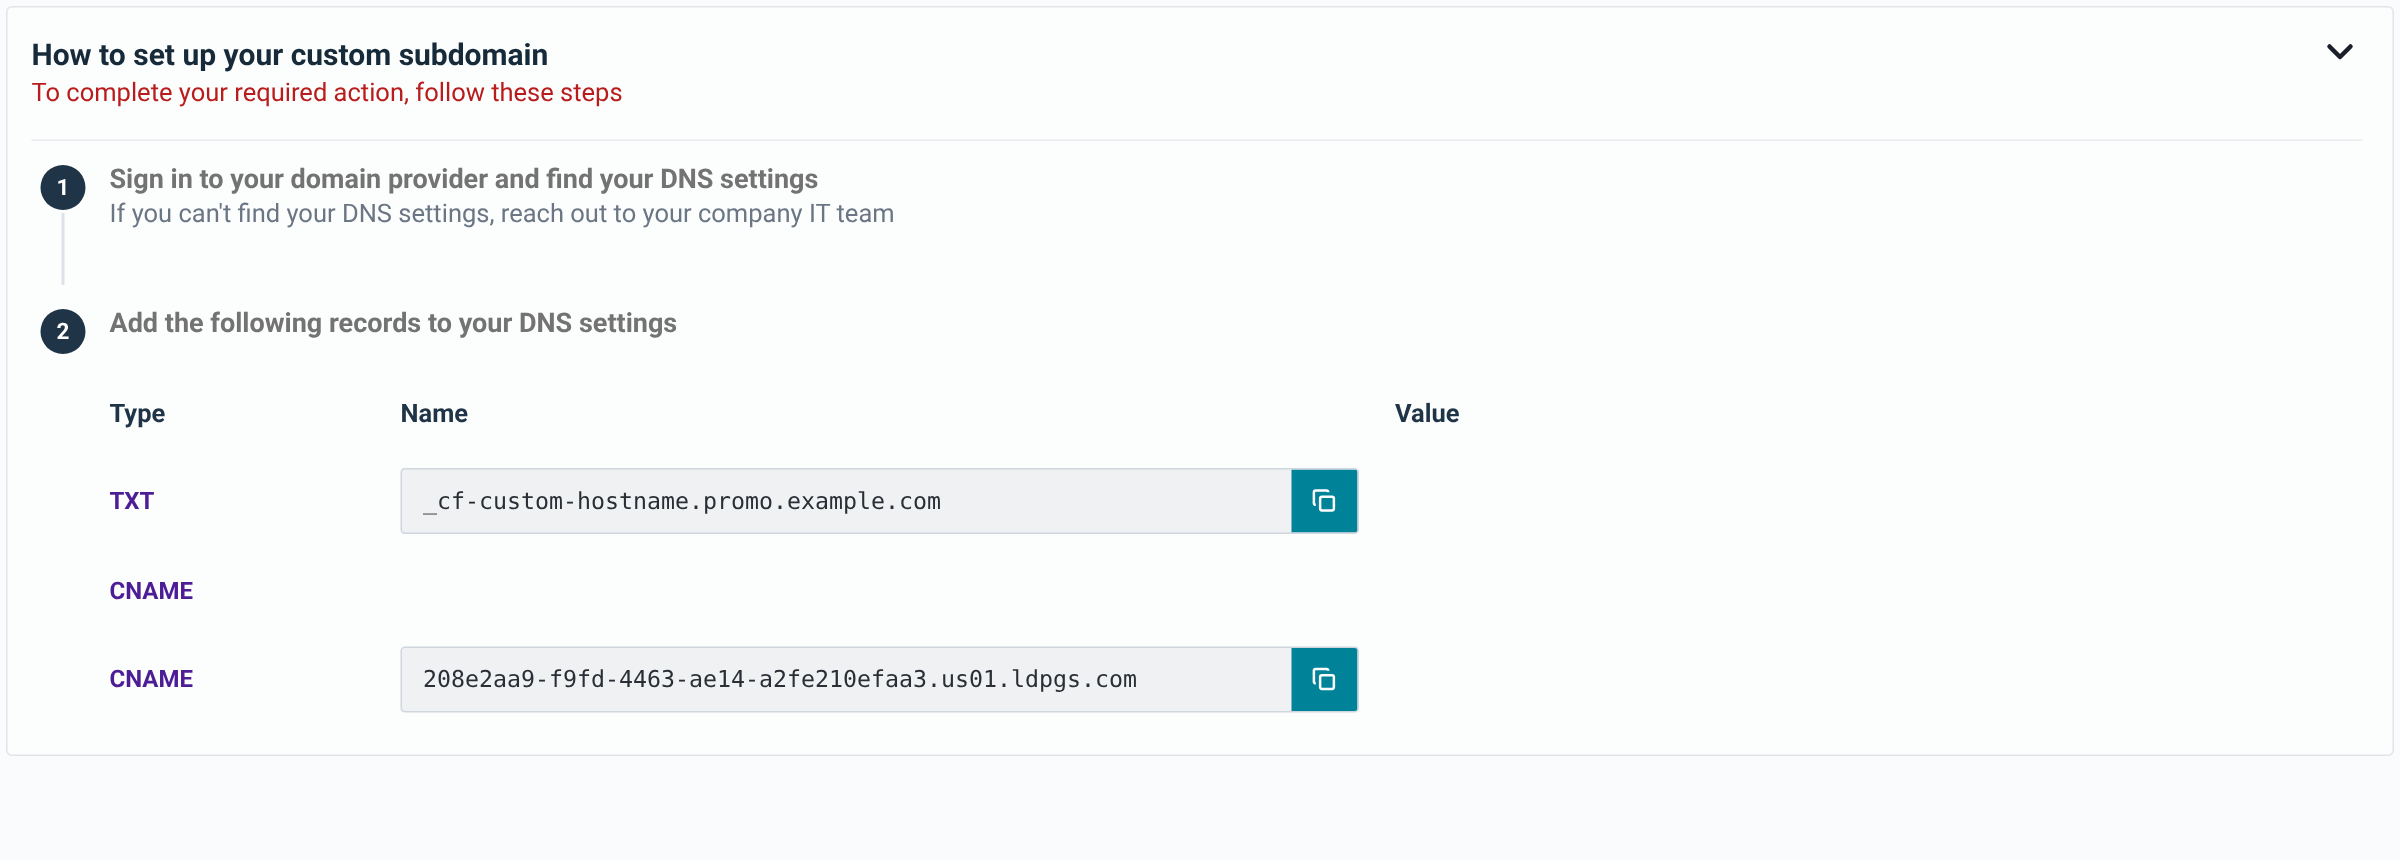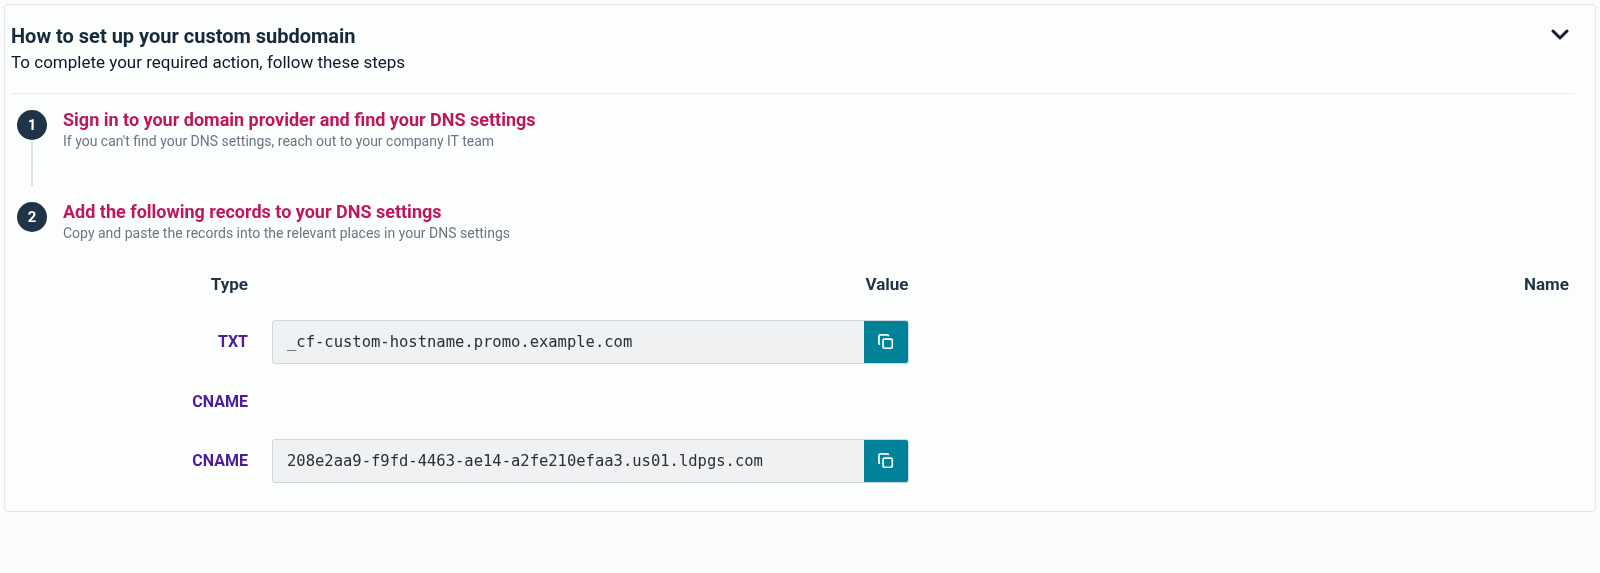--- a/index.html
+++ b/index.html
@@ -5,40 +5,40 @@
     * { box-sizing: border-box; margin: 0; padding: 0; }
     body {
       background: #fafbfc;
       font-family: -apple-system, BlinkMacSystemFont, "Segoe UI", Roboto, Helvetica, Arial, sans-serif;
       padding: 4px;
     }
     .card {
       background: #fcfdfd;
       border: 1px solid #e1e4e8;
       border-radius: 4px;
-      padding: 18px 20px 28px 6px;
+      padding: 18px 20px 28px 16px;
       width: 100%;
     }
     .card-header {
       display: flex;
       justify-content: space-between;
       align-items: flex-start;
       gap: 16px;
     }
     .card-titles { flex: 1; }
     h2.title {
       font-size: 20px;
       font-weight: 700;
       color: #162a3a;
       line-height: 1.3;
       margin-bottom: 2px;
     }
     .subtitle {
       font-size: 17px;
-      color: #0f172a;
+      color: #b91c1c;
       line-height: 1.4;
     }
     .chevron-btn {
       background: transparent;
       border: 0;
       cursor: pointer;
       padding: 6px;
       color: #1a1f2a;
     }
     .divider {
@@ -65,44 +65,43 @@
       justify-content: center;
       flex-shrink: 0;
       margin-top: 2px;
       position: relative;
       z-index: 1;
     }
     .step-text { flex: 1; }
     .step-title {
       font-size: 18px;
       font-weight: 700;
-      color: #be185d;
+      color: #737373;
       line-height: 1.35;
     }
     .step-desc {
-      font-size: 14px;
+      font-size: 17px;
       color: #6a7684;
       line-height: 1.4;
     }
     .connector {
       position: absolute;
       left: 14px;
       top: 34px;
       bottom: -34px;
       width: 2px;
       background: #dde2e8;
       z-index: 0;
     }
     .step-gap { height: 48px; }
 
     .records {
       margin-top: 30px;
-      margin-left: 67px;
+      margin-left: 52px;
       margin-right: 6px;
-      text-align: right;
     }
     .rec-header, .rec-row {
       display: grid;
       grid-template-columns: 170px 1fr 1fr;
       column-gap: 24px;
       align-items: center;
     }
     .rec-header {
       margin-bottom: 26px;
     }
@@ -184,32 +183,31 @@
         <div class="step-desc">If you can't find your DNS settings, reach out to your company IT team</div>
       </div>
     </div>
 
     <div class="step-gap"></div>
 
     <div class="step">
       <div class="badge">2</div>
       <div class="step-text">
         <div class="step-title">Add the following records to your DNS settings</div>
-        <div class="step-desc">Copy and paste the records into the relevant places in your DNS settings</div>
       </div>
     </div>
 
   </div>
 
   <div class="records">
 
     <div class="rec-header">
       <div class="col-head">Type</div>
+      <div class="col-head">Name</div>
       <div class="col-head">Value</div>
-      <div class="col-head">Name</div>
     </div>
 
     <div class="rec-row">
       <div class="type-cell">TXT</div>
       <div class="copy-field">
         <div class="value">_cf-custom-hostname.promo.example.com</div>
         <button class="copy-btn">
           <span>
             <svg width="20" height="20" viewBox="0 0 24 24" fill="none">
               <rect x="8.5" y="8.5" width="11" height="11" rx="1.5" stroke="white" stroke-width="2"></rect>

